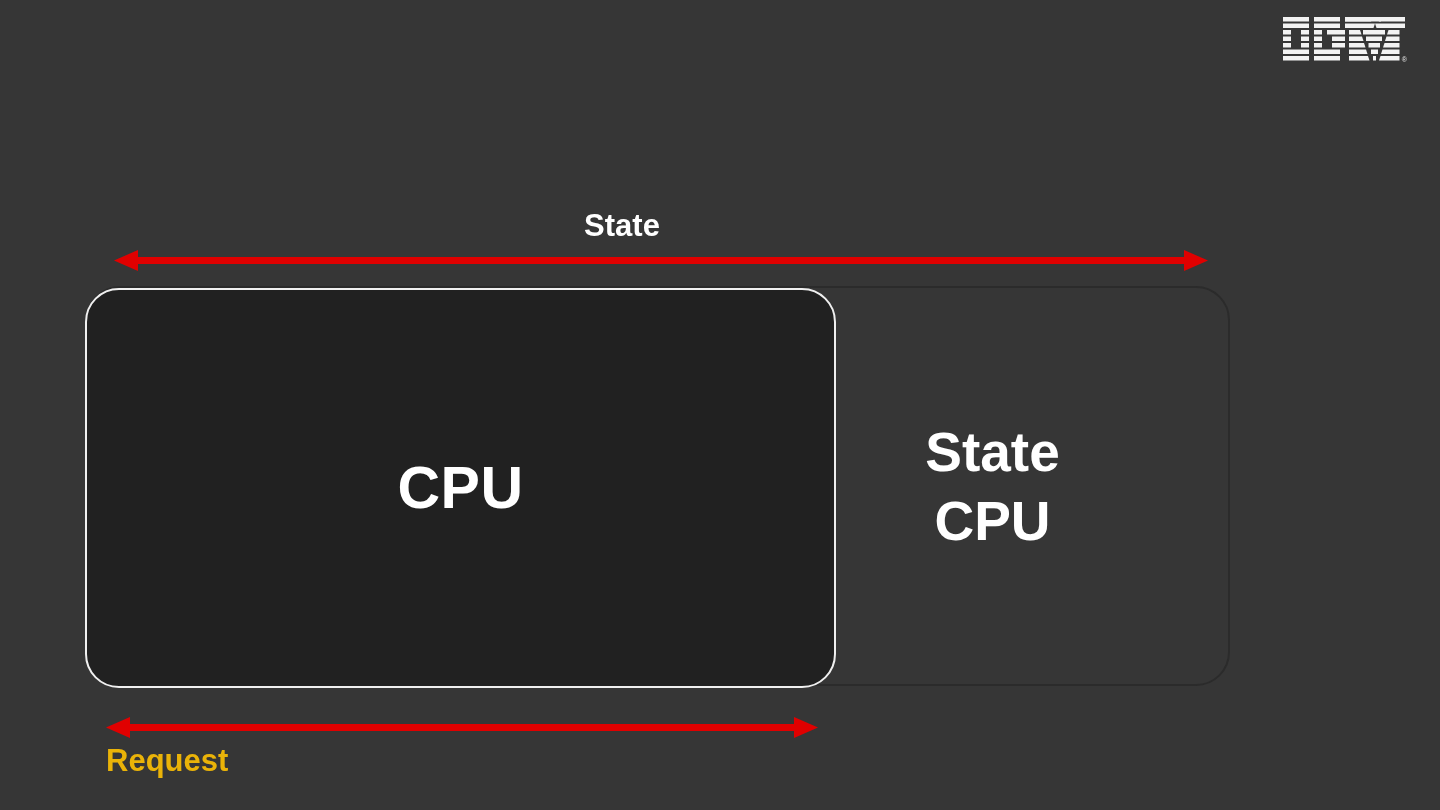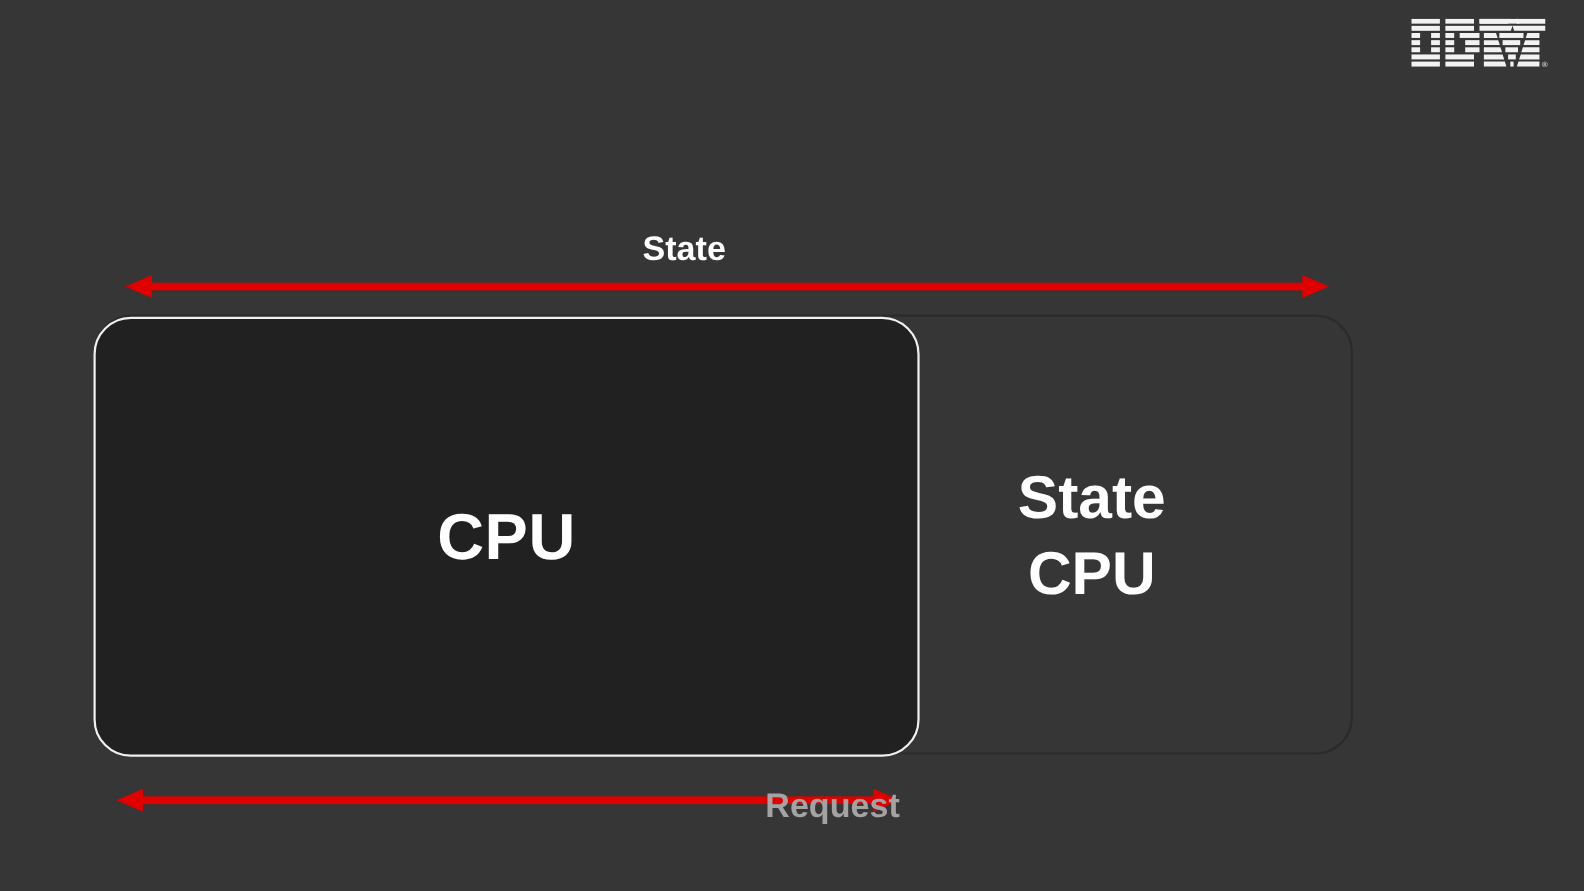--- a/index.html
+++ b/index.html
@@ -123,26 +123,26 @@
   .request-arrow {
     position: absolute;
     left: 106px;
     top: 714px;
     width: 712px;
     height: 28px;
   }
   .request-label {
     position: absolute;
     left: 106px;
-    top: 714px;
+    top: 742px;
     width: 712px;
-    text-align: right;
+    text-align: left;
     font-size: 31px;
     font-weight: 700;
-    color: #a3a3a3;
+    color: #eab308;
     line-height: 1.25;
   }
 </style>
 </head>
 <body>
 
 <div class="slide">
 
   <div class="ibm-logo">
     <svg width="122" height="45" viewBox="0 0 244 90" xmlns="http://www.w3.org/2000/svg" aria-hidden="true">

